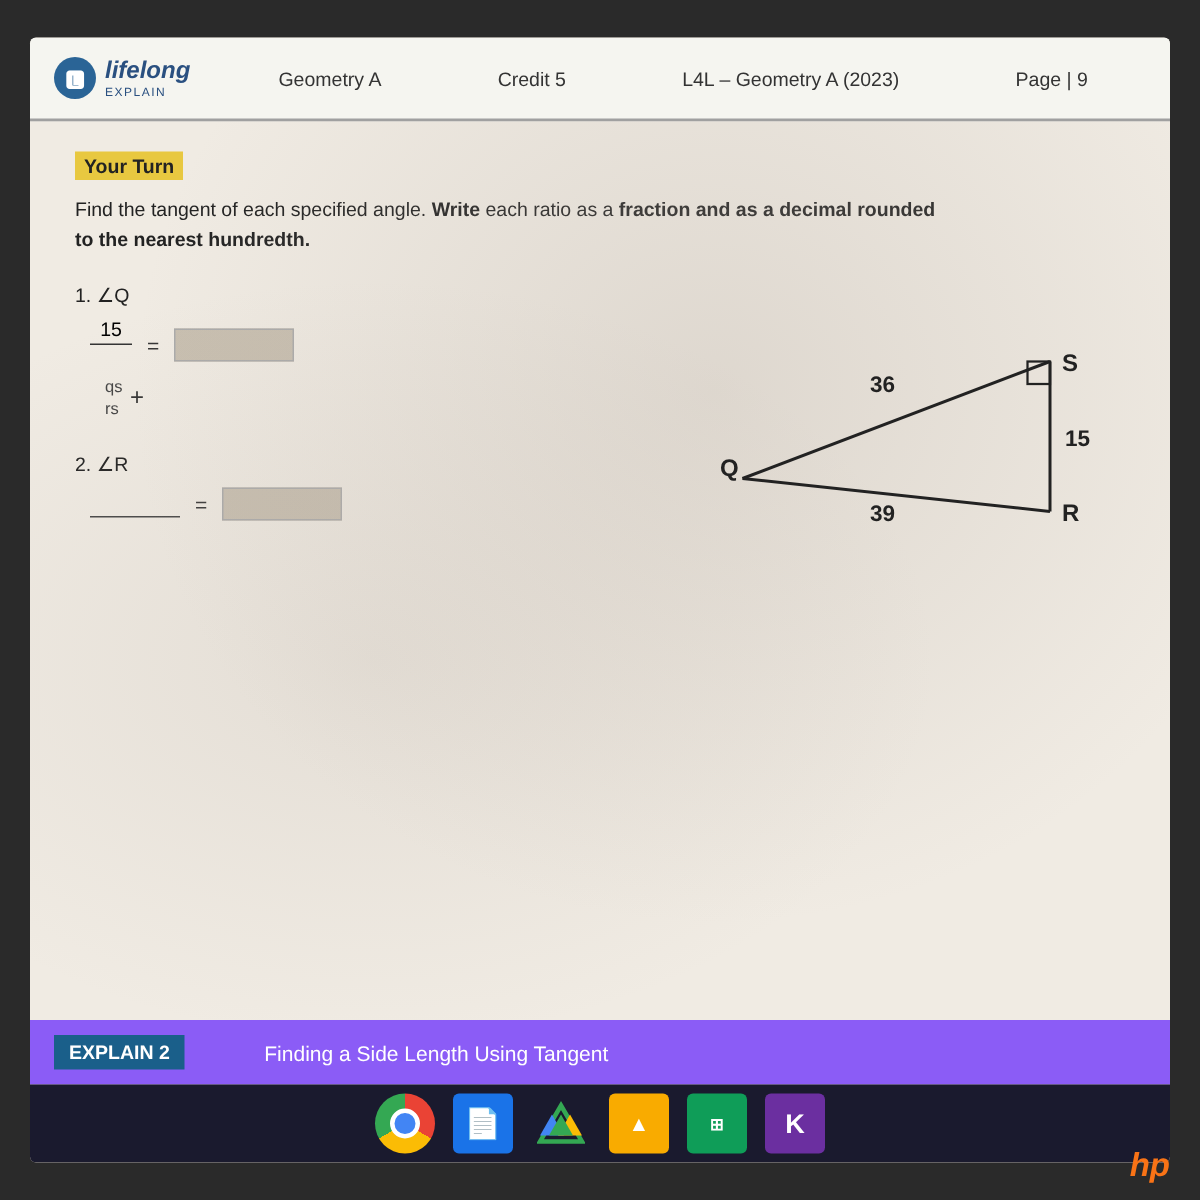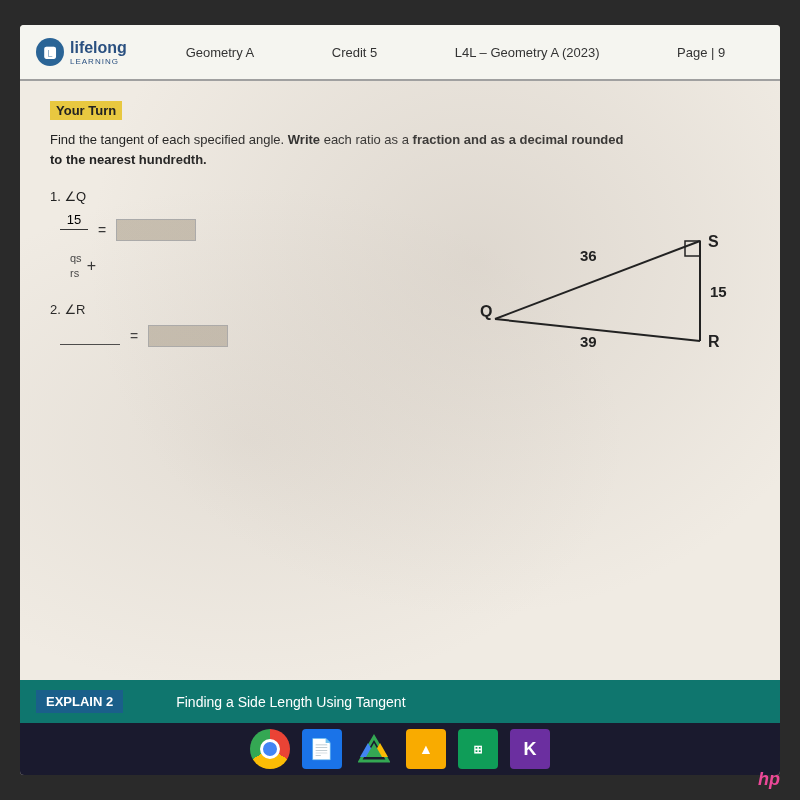--- a/index.html
+++ b/index.html
@@ -58,20 +58,21 @@
 
     .logo-text {
       display: flex;
       flex-direction: column;
     }
 
     .logo-main {
       font-size: 16px;
       font-weight: bold;
       color: #2a5080;
+      font-style: italic;
     }
 
     .logo-sub {
       font-size: 8px;
       color: #2a5080;
       letter-spacing: 1px;
     }
 
     .header-nav {
       display: flex;
@@ -229,21 +230,21 @@
     }
 
     .triangle-area svg {
       position: absolute;
       top: 0;
       left: 0;
     }
 
     
     .bottom-section {
-      background: #0f766e;
+      background: #8b5cf6;
       padding: 10px 16px;
       display: flex;
       align-items: center;
       gap: 14px;
     }
 
     .explain-badge {
       background: #1a5f8a;
       color: white;
       font-size: 13px;
@@ -298,21 +299,21 @@
 </head>
 <body>
 
 <div class="screen">
 
   <div class="header">
     <div class="logo-area">
       <div class="logo-icon">🅻</div>
       <div class="logo-text">
         <span class="logo-main">lifelong</span>
-        <span class="logo-sub">LEARNING</span>
+        <span class="logo-sub">EXPLAIN</span>
       </div>
     </div>
     <div class="header-nav">
       <span>Geometry A</span>
       <span>Credit 5</span>
       <span>L4L – Geometry A (2023)</span>
       <span>Page | 9</span>
     </div>
   </div>
 
@@ -407,13 +408,13 @@
     </div>
 
     <div class="taskbar-icon" style="background:#f9ab00; color:white; font-size:14px; font-weight:bold; border-radius:4px;">▲</div>
 
     <div class="taskbar-icon" style="background:#0f9d58; color:white; font-size:11px; border-radius:4px;">⊞</div>
 
     <div class="taskbar-icon tb-k" style="border-radius:4px;">K</div>
   </div>
 </div>
 
-<div class="hp-logo" style="position:fixed; bottom:10px; right:20px; color:#ec4899; font-size:18px; font-style:italic; font-weight:bold;">hp</div>
+<div class="hp-logo" style="position:fixed; bottom:10px; right:20px; color:#f97316; font-size:22px; font-style:italic; font-weight:bold;">hp</div>
 
 </body></html>

